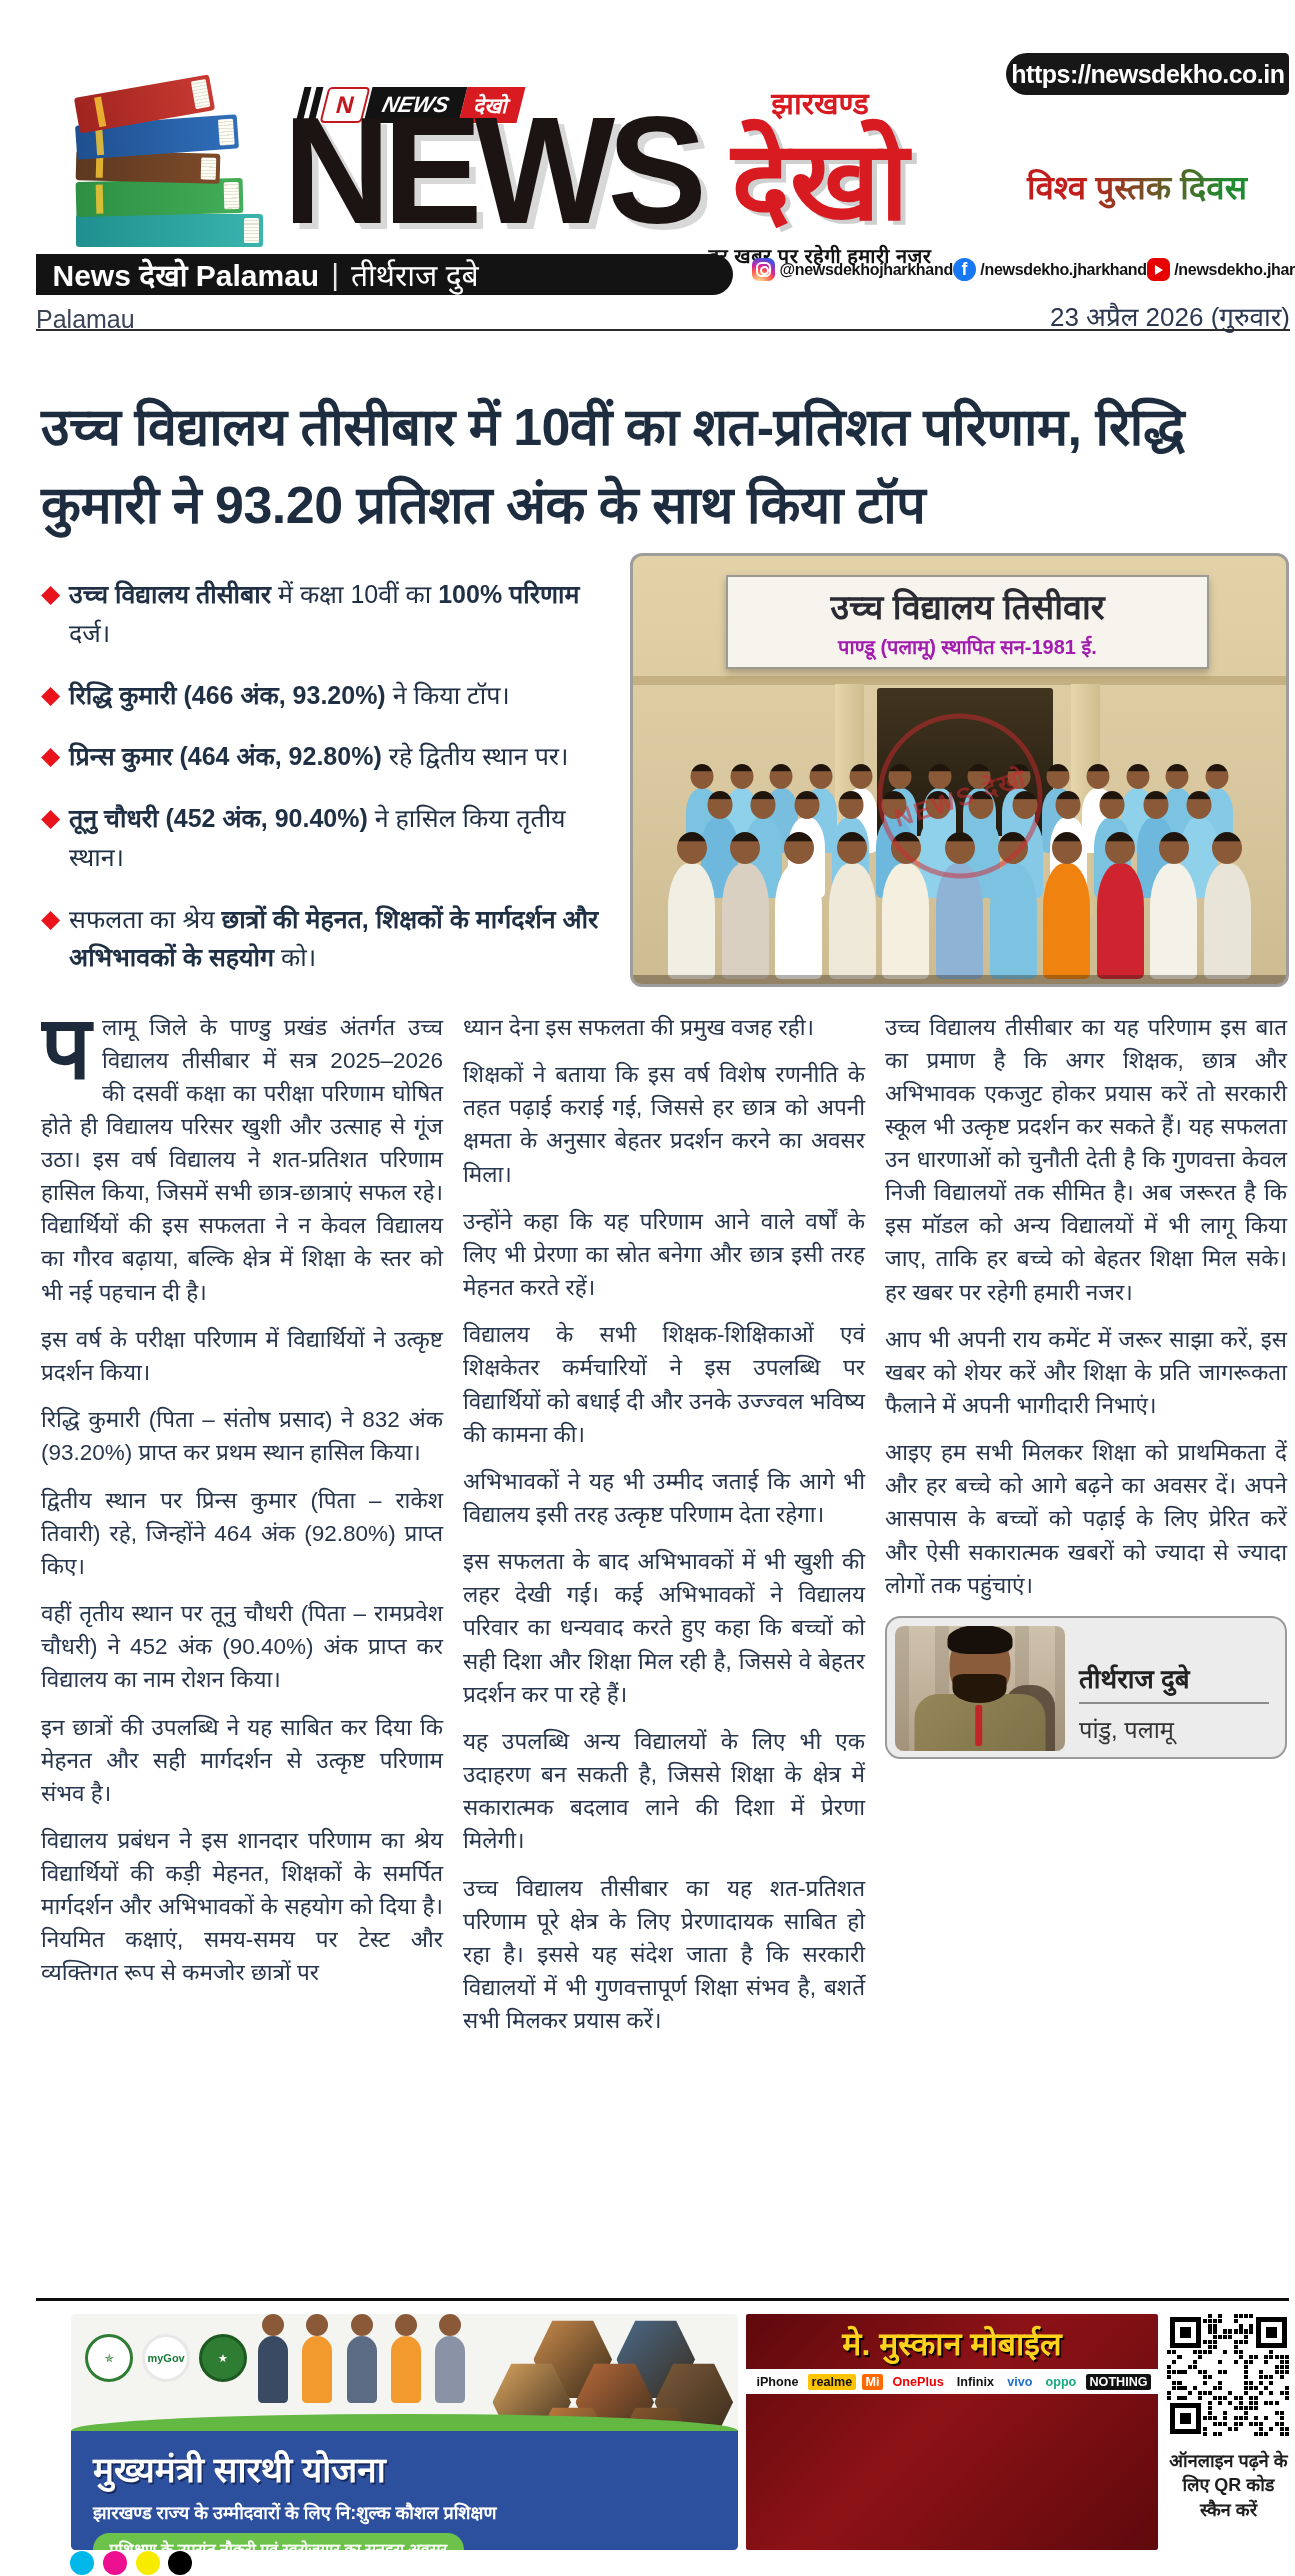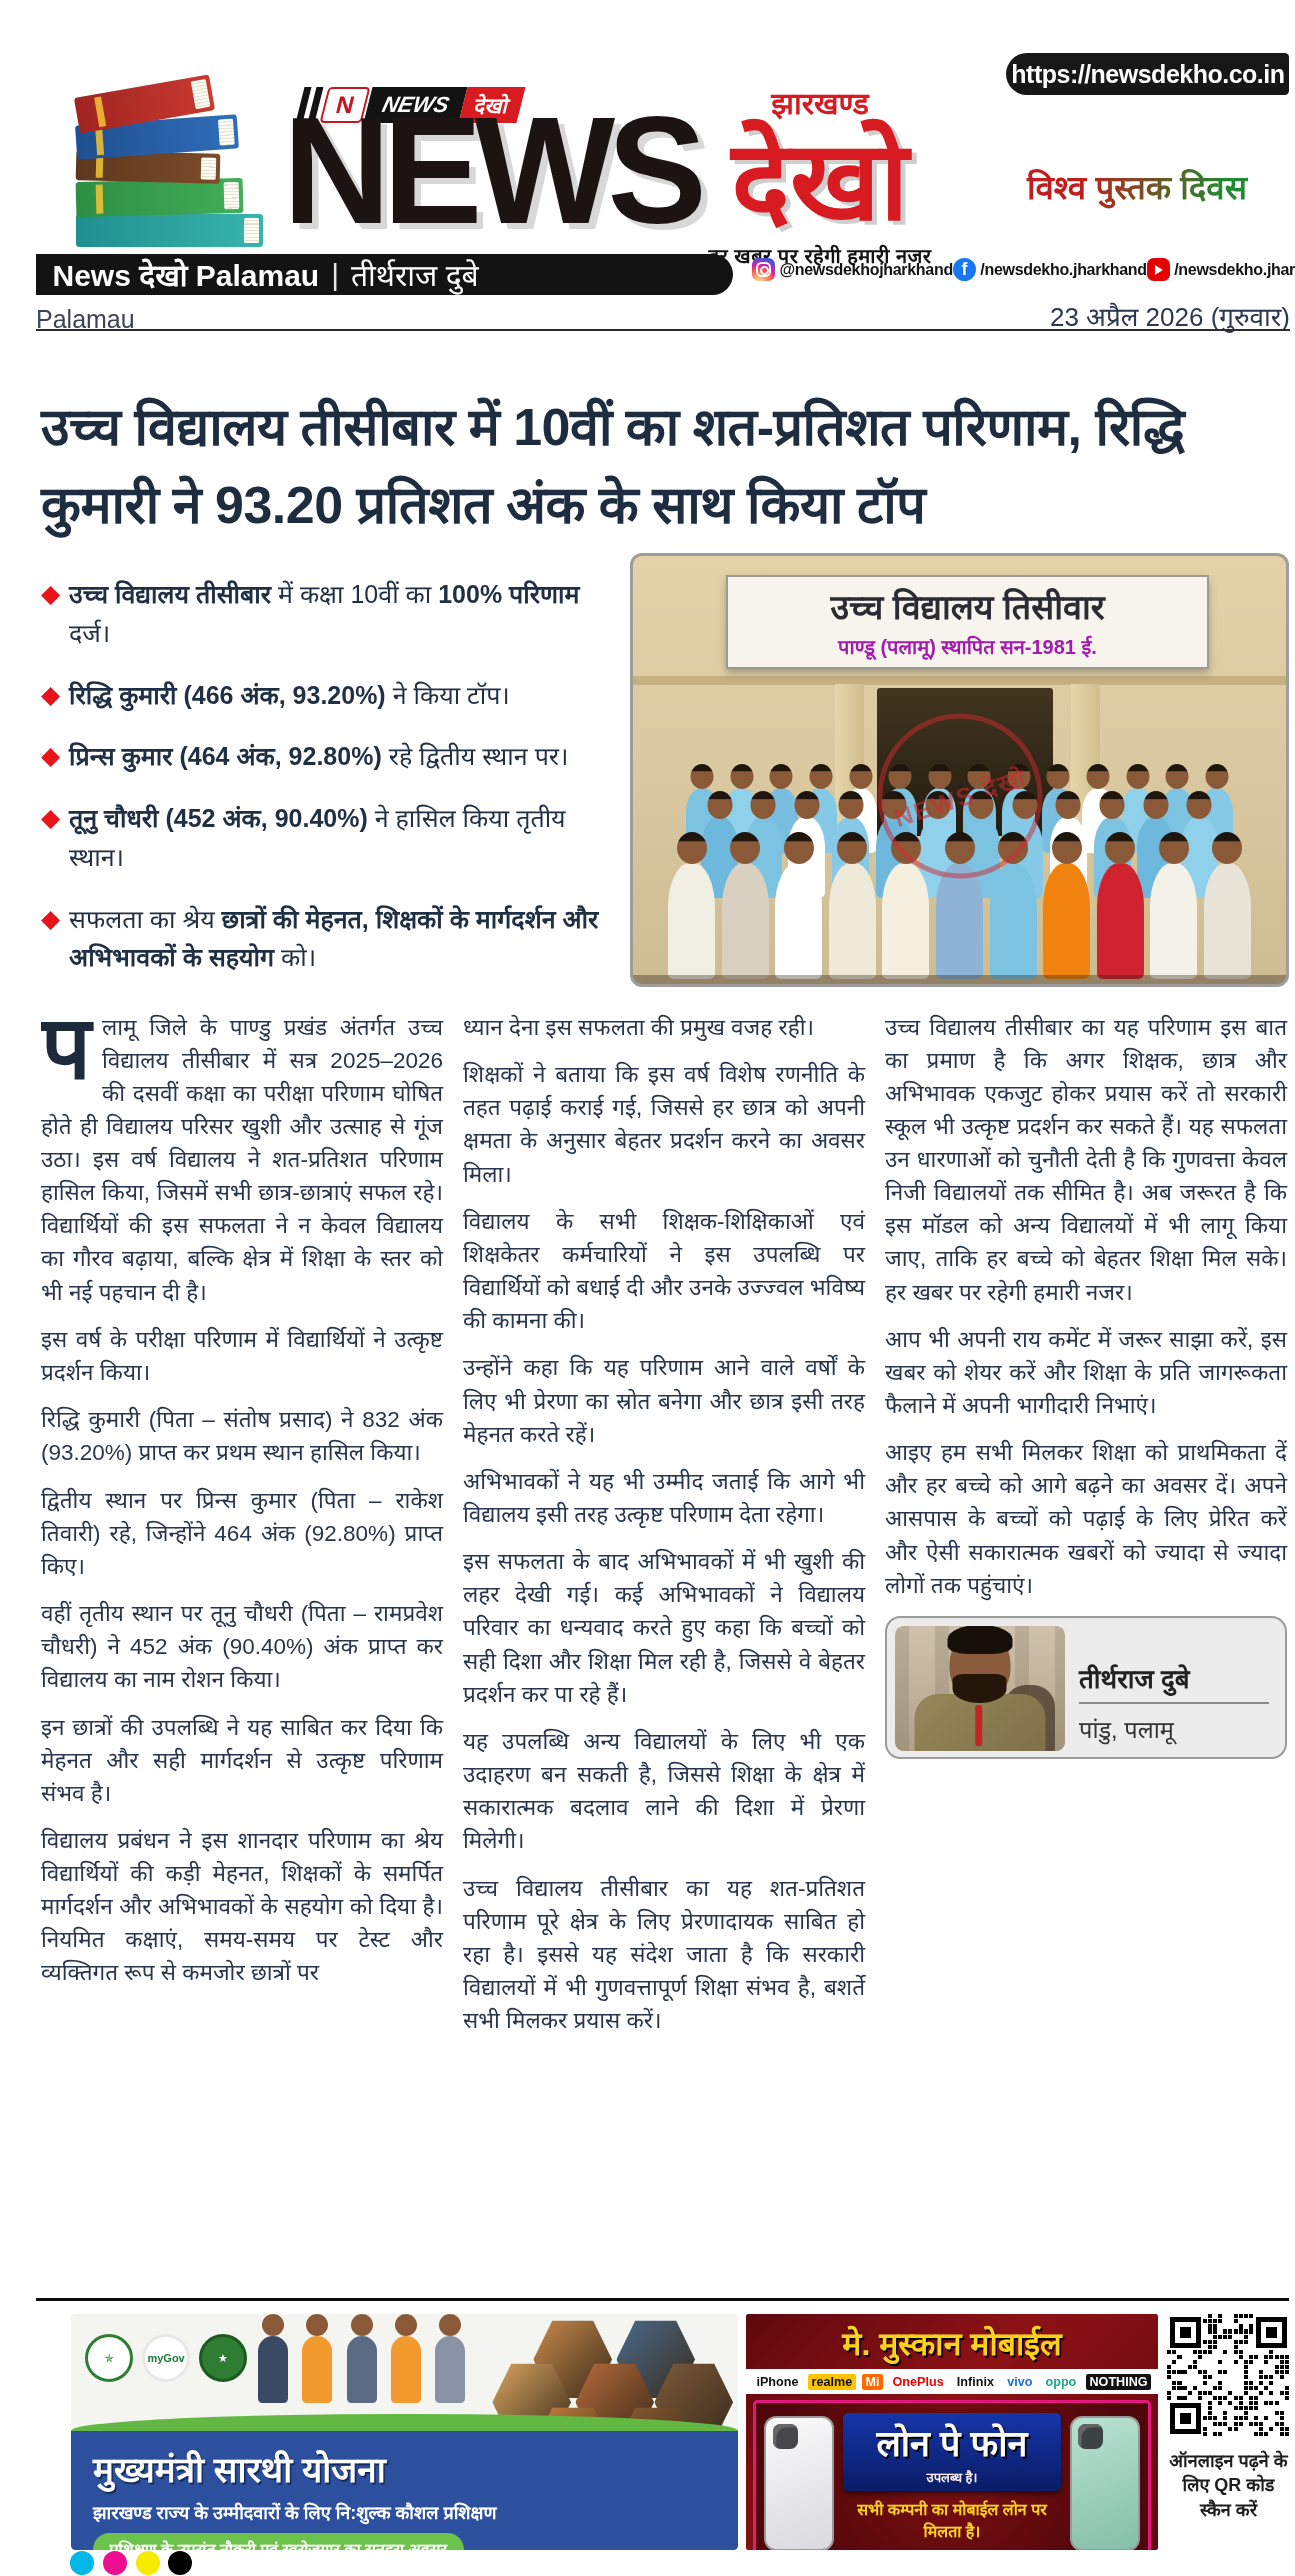--- a/index.html
+++ b/index.html
@@ -447,22 +447,22 @@
         <p class="body-para">इस वर्ष के परीक्षा परिणाम में विद्यार्थियों ने उत्कृष्ट प्रदर्शन किया।</p>
         <p class="body-para">रिद्धि कुमारी (पिता – संतोष प्रसाद) ने 832 अंक (93.20%) प्राप्त कर प्रथम स्थान हासिल किया।</p>
         <p class="body-para">द्वितीय स्थान पर प्रिन्स कुमार (पिता – राकेश तिवारी) रहे, जिन्होंने 464 अंक (92.80%) प्राप्त किए।</p>
         <p class="body-para">वहीं तृतीय स्थान पर तूनु चौधरी (पिता – रामप्रवेश चौधरी) ने 452 अंक (90.40%) अंक प्राप्त कर विद्यालय का नाम रोशन किया।</p>
         <p class="body-para">इन छात्रों की उपलब्धि ने यह साबित कर दिया कि मेहनत और सही मार्गदर्शन से उत्कृष्ट परिणाम संभव है।</p>
         <p class="body-para">विद्यालय प्रबंधन ने इस शानदार परिणाम का श्रेय विद्यार्थियों की कड़ी मेहनत, शिक्षकों के समर्पित मार्गदर्शन और अभिभावकों के सहयोग को दिया है। नियमित कक्षाएं, समय-समय पर टेस्ट और व्यक्तिगत रूप से कमजोर छात्रों पर</p>
       </div>
     <div class="col" id="col2-paras">
         <p class="body-para">ध्यान देना इस सफलता की प्रमुख वजह रही।</p>
         <p class="body-para">शिक्षकों ने बताया कि इस वर्ष विशेष रणनीति के तहत पढ़ाई कराई गई, जिससे हर छात्र को अपनी क्षमता के अनुसार बेहतर प्रदर्शन करने का अवसर मिला।</p>
+        <p class="body-para">उन्होंने कहा कि यह परिणाम आने वाले वर्षों के लिए भी प्रेरणा का स्रोत बनेगा और छात्र इसी तरह मेहनत करते रहें।</p>
         <p class="body-para">विद्यालय के सभी शिक्षक-शिक्षिकाओं एवं शिक्षकेतर कर्मचारियों ने इस उपलब्धि पर विद्यार्थियों को बधाई दी और उनके उज्ज्वल भविष्य की कामना की।</p>
-        <p class="body-para">उन्होंने कहा कि यह परिणाम आने वाले वर्षों के लिए भी प्रेरणा का स्रोत बनेगा और छात्र इसी तरह मेहनत करते रहें।</p>
         <p class="body-para">अभिभावकों ने यह भी उम्मीद जताई कि आगे भी विद्यालय इसी तरह उत्कृष्ट परिणाम देता रहेगा।</p>
         <p class="body-para">इस सफलता के बाद अभिभावकों में भी खुशी की लहर देखी गई। कई अभिभावकों ने विद्यालय परिवार का धन्यवाद करते हुए कहा कि बच्चों को सही दिशा और शिक्षा मिल रही है, जिससे वे बेहतर प्रदर्शन कर पा रहे हैं।</p>
         <p class="body-para">यह उपलब्धि अन्य विद्यालयों के लिए भी एक उदाहरण बन सकती है, जिससे शिक्षा के क्षेत्र में सकारात्मक बदलाव लाने की दिशा में प्रेरणा मिलेगी।</p>
         <p class="body-para">उच्च विद्यालय तीसीबार का यह शत-प्रतिशत परिणाम पूरे क्षेत्र के लिए प्रेरणादायक साबित हो रहा है। इससे यह संदेश जाता है कि सरकारी विद्यालयों में भी गुणवत्तापूर्ण शिक्षा संभव है, बशर्ते सभी मिलकर प्रयास करें।</p>
       </div>
     <div class="col">
       <div id="col3-paras">
           <p class="body-para">उच्च विद्यालय तीसीबार का यह परिणाम इस बात का प्रमाण है कि अगर शिक्षक, छात्र और अभिभावक एकजुट होकर प्रयास करें तो सरकारी स्कूल भी उत्कृष्ट प्रदर्शन कर सकते हैं। यह सफलता उन धारणाओं को चुनौती देती है कि गुणवत्ता केवल निजी विद्यालयों तक सीमित है। अब जरूरत है कि इस मॉडल को अन्य विद्यालयों में भी लागू किया जाए, ताकि हर बच्चे को बेहतर शिक्षा मिल सके। हर खबर पर रहेगी हमारी नजर।</p>
           <p class="body-para">आप भी अपनी राय कमेंट में जरूर साझा करें, इस खबर को शेयर करें और शिक्षा के प्रति जागरूकता फैलाने में अपनी भागीदारी निभाएं।</p>
           <p class="body-para">आइए हम सभी मिलकर शिक्षा को प्राथमिकता दें और हर बच्चे को आगे बढ़ने का अवसर दें। अपने आसपास के बच्चों को पढ़ाई के लिए प्रेरित करें और ऐसी सकारात्मक खबरों को ज्यादा से ज्यादा लोगों तक पहुंचाएं।</p>
@@ -522,36 +522,20 @@
     <div class="m-brands" id="brand-strip">
         <span class="brand brand-0">iPhone</span>
         <span class="brand brand-1">realme</span>
         <span class="brand brand-2">Mi</span>
         <span class="brand brand-3">OnePlus</span>
         <span class="brand brand-4">Infinix</span>
         <span class="brand brand-5">vivo</span>
         <span class="brand brand-6">oppo</span>
         <span class="brand brand-7">NOTHING</span>
       </div>
-    <div class="m-body">
-      <div class="phone phone-left">
-          <span class="cam"></span>
-        </div>
-      <div class="phone phone-right">
-          <span class="cam"></span>
-        </div>
-      <div class="m-center">
-        <div class="offer-box">
-          <div class="offer">लोन पे फोन</div>
-          <div class="offer-sub">उपलब्ध है।</div>
-        </div>
-        <div class="m-line">सभी कम्पनी का मोबाईल लोन पर मिलता है।</div>
-        <div class="m-contact">प्रो. राजीव कुमार  मो. 9631893083</div>
-      </div>
-    </div>
   </div>
 
   <div class="qr-wrap">
     <div class="qr-box" id="qr-box">
       <span class="finder" style="left:3.3px;top:3.3px;"></span>
       <span class="finder" style="right:3.3px;top:3.3px;"></span>
       <span class="finder" style="left:3.3px;bottom:3.3px;"></span>
     <span class="qm" style="left: 41px; top: 0px; width: 4.4px; height: 4.4px;"></span>
         <span class="qm" style="left: 51px; top: 0px; width: 4.4px; height: 4.4px;"></span>
         <span class="qm" style="left: 67px; top: 0px; width: 4.4px; height: 4.4px;"></span>

